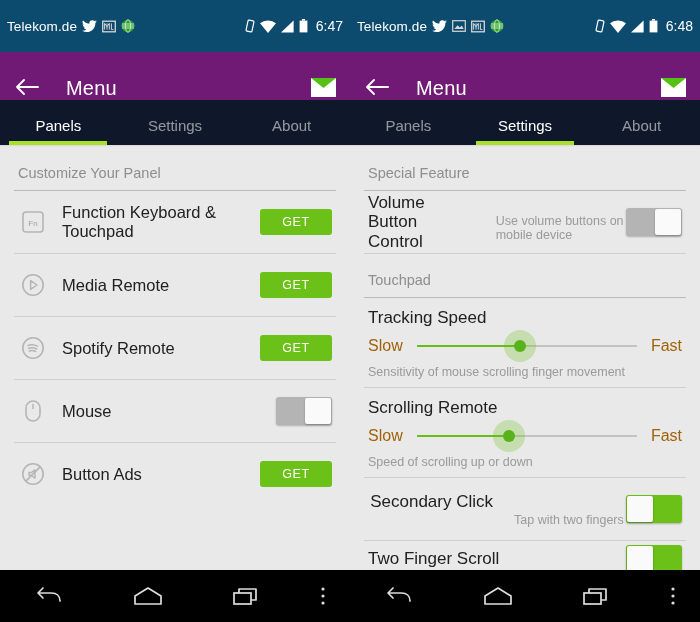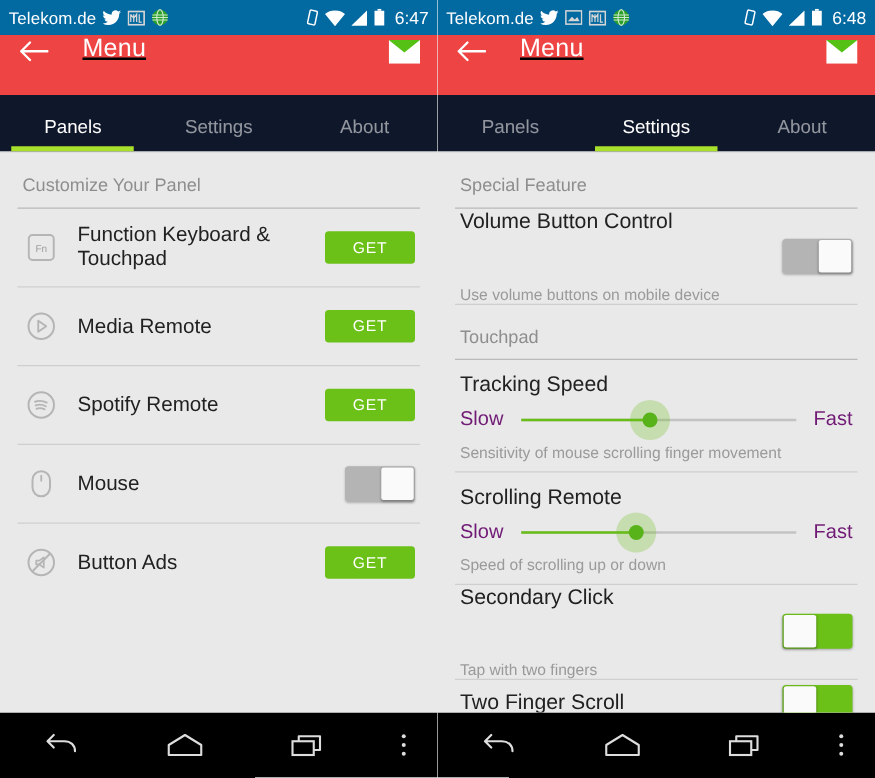--- a/index.html
+++ b/index.html
@@ -6,29 +6,29 @@
   body{
     width:700px;height:622px;overflow:hidden;
     font-family:"Liberation Sans", sans-serif;
     background:#e9e9e9;
   }
   .screens{display:flex;width:700px;height:622px;}
   .phone{width:350px;height:622px;position:relative;display:flex;flex-direction:column;background:#e9e9e9;overflow:hidden;}
   .phone.left{border-right:0px solid transparent;}
 
   
-  .statusbar{height:28px;background:#0369a1;display:flex;align-items:center;padding:0 7px;flex:0 0 28px;}
+  .statusbar{height:28px;background:#0c4a6e;display:flex;align-items:center;padding:12px 7px;flex:0 0 28px;}
   .sb-carrier{color:#fff;font-size:13.5px;letter-spacing:.1px;}
   .sb-left{display:flex;align-items:center;gap:5px;flex:1;}
   .sb-right{display:flex;align-items:center;gap:5px;justify-content:center;}
   .sb-time{color:#fff;font-size:14px;margin-left:3px;}
   .sbicon{display:block;}
 
   
-  .appbar{background:#ef4444;flex:0 0 48px;display:flex;align-items:flex-start;padding:0 14px;text-decoration:underline;}
+  .appbar{background:#701a75;flex:0 0 48px;display:flex;align-items:flex-end;padding:0 14px;}
   .appbar .title{color:#fff;font-size:20px;margin-left:26px;letter-spacing:.2px;}
   .appbar .spacer{flex:1;}
   .icon-btn{width:26px;height:26px;display:flex;align-items:center;justify-content:center;}
 
   
   .tabs{background:#0f172a;flex:0 0 45px;display:flex;align-items:flex-end;position:relative;}
   .tab{flex:1;text-align:center;padding-bottom:11px;font-size:15px;color:rgba(255,255,255,.55);position:relative;}
   .tab.active{color:#fff;}
   .tab .ind{position:absolute;left:8%;right:8%;bottom:0;height:4px;background:#a8e02c;border-radius:0;display:none;}
   .tab.active .ind{display:block;}
@@ -36,42 +36,42 @@
 
   
   .content{flex:1;background:#e9e9e9;padding:0 14px;overflow:hidden;position:relative;}
   .section-head{font-size:14.5px;color:#8e8e8e;padding:18px 4px 9px 4px;}
   .rule{height:1px;background:#b9b9b9;}
   .rule.light{background:#cfcfcf;}
 
   .row{display:flex;align-items:center;min-height:62px;padding:0 4px;}
   .row .ic{width:30px;height:30px;flex:0 0 30px;display:flex;align-items:center;justify-content:center;margin-right:14px;}
   .row .label{font-size:16.5px;color:#212121;flex:1;}
-  .row .txtwrap{flex:1;display:flex;flex-direction:column;justify-content:center;gap:21px;}
+  .row .txtwrap{flex:1;display:flex;flex-direction:row;justify-content:center;gap:21px;}
   .row .title2{font-size:17px;color:#212121;line-height:1.15;}
   .row .sub{font-size:12.5px;color:#9a9a9a;margin-top:21px;}
 
   .get-btn{background:#6cc118;color:#fff;font-size:12.5px;letter-spacing:.6px;
            border:none;border-radius:3px;width:72px;height:26px;cursor:pointer;
            display:flex;align-items:center;justify-content:center;}
 
   .toggle{width:56px;height:28px;border-radius:3px;position:relative;flex:0 0 56px;cursor:pointer;
           box-shadow:0 1px 2px rgba(0,0,0,.25);}
   .toggle.off{background:#b4b4b4;}
   .toggle.on{background:#6cc118;}
   .toggle .thumb{position:absolute;top:1px;width:26px;height:26px;background:#fafafa;border-radius:2px;
                  box-shadow:0 1px 2px rgba(0,0,0,.3);}
   .toggle.off .thumb{right:1px;}
   .toggle.on  .thumb{left:1px;}
 
   
   .slider-row{padding:10px 4px 8px 4px;}
   .slider-row .title2{font-size:17px;color:#212121;}
   .slider-line{display:flex;align-items:center;margin-top:5px;}
-  .slider-line .end{font-size:16px;color:#701a75;}
+  .slider-line .end{font-size:16px;color:#a16207;}
   .track-wrap{flex:1;position:relative;height:26px;margin:0 14px;display:flex;align-items:center;}
   .track{position:absolute;left:0;right:0;height:2px;background:#c3c3c3;}
   .track-fill{position:absolute;left:0;height:2px;background:#68bd18;}
   .thumb-dot{position:absolute;width:12px;height:12px;border-radius:50%;background:#58b21a;transform:translateX(-50%);}
   .thumb-halo{position:absolute;width:32px;height:32px;border-radius:50%;background:rgba(104,189,24,.27);transform:translateX(-50%);}
   .slider-row .sub{font-size:12.5px;color:#9a9a9a;margin-top:6px;}
 
   .cut-row{padding:4px 4px 0 4px;display:flex;align-items:center;}
   .cut-row .title2{font-size:17px;color:#212121;flex:1;}
 

